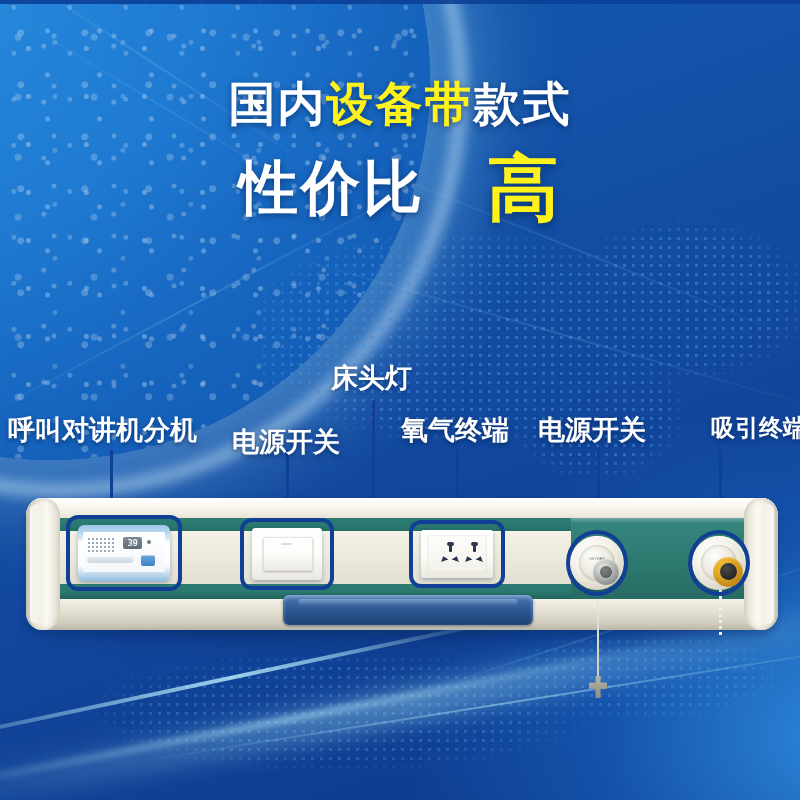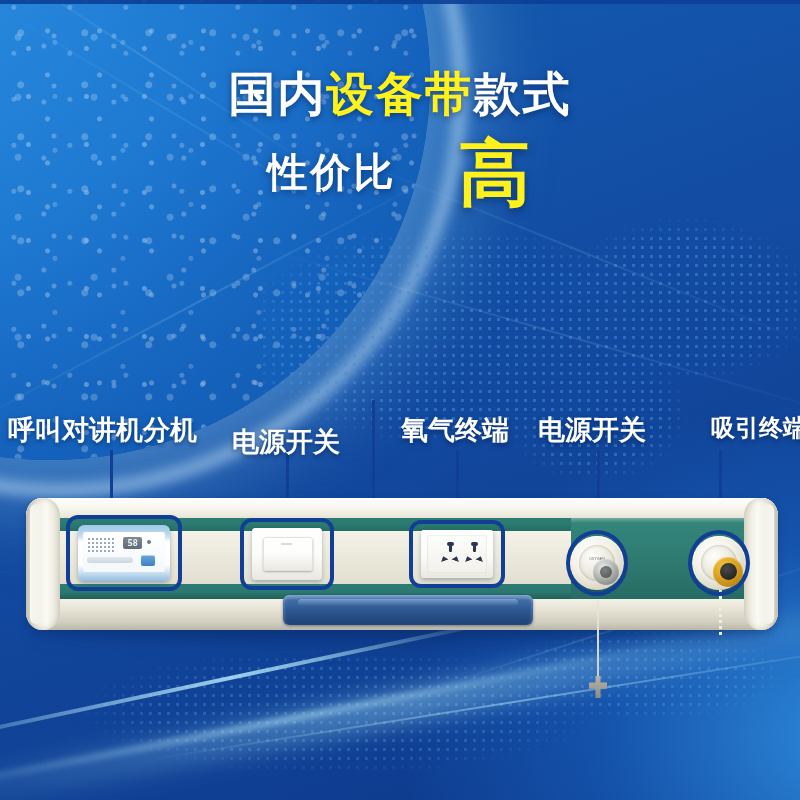--- a/index.html
+++ b/index.html
@@ -82,31 +82,31 @@
   .s8{left:-40px;top:110px;width:420px;transform:rotate(31deg);opacity:.12;}
   .s9{left:430px;top:620px;width:420px;transform:rotate(-18deg);opacity:.30;}
   .glowbar{
     position:absolute;left:-120px;top:690px;width:1060px;height:30px;transform:rotate(-11deg);
     background:linear-gradient(90deg,rgba(120,210,255,0),rgba(170,235,255,.45),rgba(120,210,255,0));
     filter:blur(12px);
   }
   .topline{position:absolute;left:0;top:0;width:800px;height:4px;background:#0b3f96;opacity:.9;}
 
   
-  .headline{position:absolute;left:0;top:68px;width:800px;text-align:center;}
+  .headline{position:absolute;left:0;top:78px;width:800px;text-align:center;}
   .hl-row1{
     font-size:47px;font-weight:bold;letter-spacing:2px;line-height:1.12;
     white-space:nowrap;
   }
   .hl-row1 .w{color:#ffffff;text-shadow:0 2px 6px rgba(0,25,70,.55);}
   .hl-row1 .y{color:#fff21a;text-shadow:0 2px 6px rgba(0,25,70,.55);}
   .hl-row2{
     margin-top:18px;display:flex;align-items:center;justify-content:center;gap:62px;white-space:nowrap;
   }
-  .hl-xjb{font-size:40px;font-weight:bold;color:#ffffff;letter-spacing:3px;text-shadow:0 2px 7px rgba(0,25,70,.55);}
+  .hl-xjb{font-size:59px;font-weight:bold;color:#ffffff;letter-spacing:3px;text-shadow:0 2px 7px rgba(0,25,70,.55);}
   .hl-gao{font-size:72px;font-weight:bold;color:#fff21a;letter-spacing:2px;line-height:.95;text-shadow:0 3px 9px rgba(0,25,70,.55);}
 
   
   .callout-label{
     position:absolute;font-weight:bold;color:#ffffff;white-space:nowrap;
     text-shadow:0 2px 5px rgba(0,30,80,.65);
   }
   
   .lead{position:absolute;width:3px;background:#113f96;}
 
@@ -310,20 +310,21 @@
 
   <div class="lead" style="left:110px;top:450px;height:78px;"></div>
   <div class="lead" style="left:286px;top:450px;height:78px;"></div>
   <div class="lead" style="left:372px;top:400px;height:212px;"></div>
   <div class="lead" style="left:456px;top:450px;height:80px;"></div>
   <div class="lead" style="left:597px;top:450px;height:88px;"></div>
   <div class="lead" style="left:719px;top:450px;height:88px;"></div>
 
   <div class="callout-label" style="left:8px;top:412px;font-size:27px;text-align:center;">呼叫对讲机分机</div>
   <div class="callout-label" style="left:232px;top:424px;font-size:27px;">电源开关</div>
+  <div class="callout-label" style="left:331px;top:360px;font-size:27px;">床头灯</div>
   <div class="callout-label" style="left:401px;top:412px;font-size:27px;">氧气终端</div>
   <div class="callout-label" style="left:538px;top:412px;font-size:27px;">电源开关</div>
   <div class="callout-label" style="left:673px;top:412px;font-size:24px;padding-left:38px;">吸引终端</div>
 
   <div class="panel-wrap">
     <div class="panel-shadow"></div>
     <div class="panel">
       <div class="panel-top-bevel"></div>
       <div class="face"></div>
       <div class="stripe stripe-top"></div>
@@ -337,21 +338,21 @@
           <div class="cap-edge"></div>
         </div>
     </div>
   </div>
 
   <div class="light-tube"></div>
 
   <div class="intercom">
     <div class="ic-face"></div>
     <div class="ic-grille"></div>
-    <div class="ic-display">58</div>
+    <div class="ic-display">39</div>
     <div class="ic-led"></div>
     <div class="ic-slot"></div>
     <div class="ic-btn"></div>
   </div>
 
   <div class="switch">
     <div class="switch-rocker"></div>
   </div>
 
   <div class="outlet">

